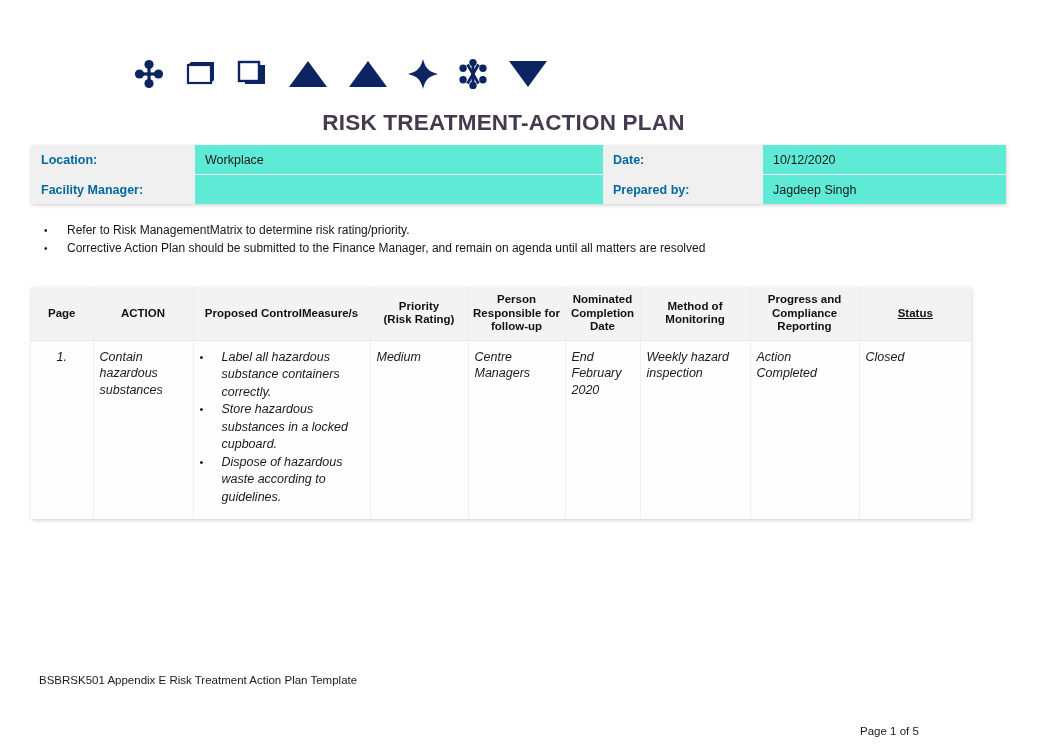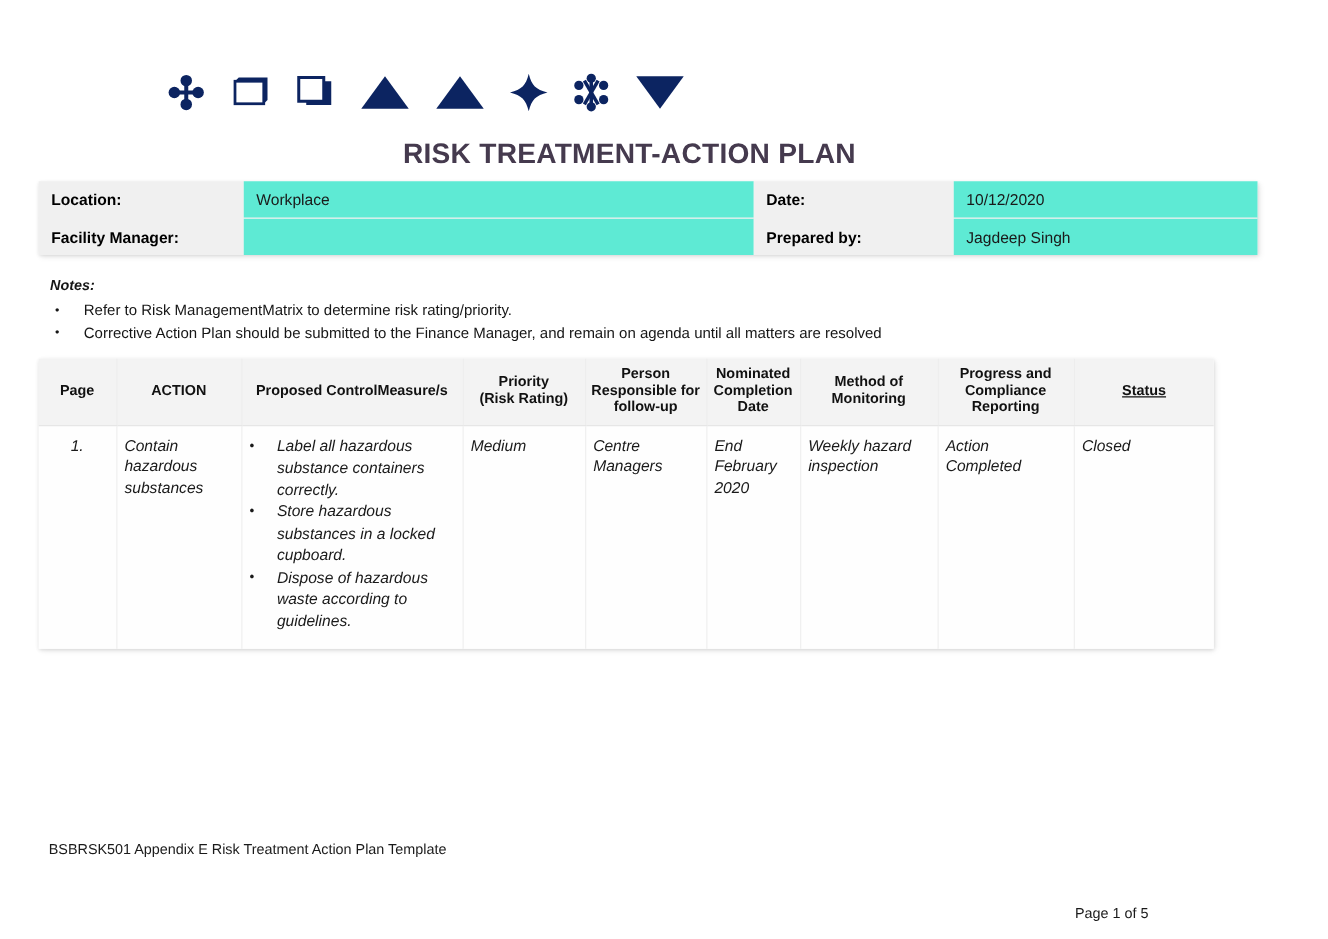--- a/index.html
+++ b/index.html
@@ -65,21 +65,21 @@
     height: 29px;
     padding: 0 0 0 10px;
     vertical-align: middle;
     font-size: 12.5px;
     border-bottom: 1px solid #efefef;
   }
   .info-table tr:last-child td { border-bottom: none; }
   .lbl {
     font-weight: bold;
     background: #f0f0f0;
-    color: #000000;
+    color: #0369a1;
   }
   .val {
     font-weight: normal;
     color: #1a1a1a;
     background: #5eead4;
   }
   .c-lbl-l { width: 164px; }
   .c-val-l { width: 408px; }
   .c-lbl-r { width: 160px; }
   .c-val-r { width: 243px; }
@@ -280,21 +280,20 @@
       <tr>
         <td class="lbl">Facility Manager:</td>
         <td class="val"></td>
         <td class="lbl">Prepared by:</td>
         <td class="val">Jagdeep Singh</td>
       </tr>
     </tbody>
   </table>
 
   <div class="notes-block">
-    <div class="notes-title">Notes:</div>
     <div class="note-item">
       <span class="note-bullet">•</span>
       <span class="note-text">Refer to Risk ManagementMatrix to determine risk rating/priority.</span>
     </div>
     <div class="note-item">
       <span class="note-bullet">•</span>
       <span class="note-text">Corrective Action Plan should be submitted to the Finance Manager, and remain on agenda until all matters are resolved</span>
     </div>
   </div>
 

